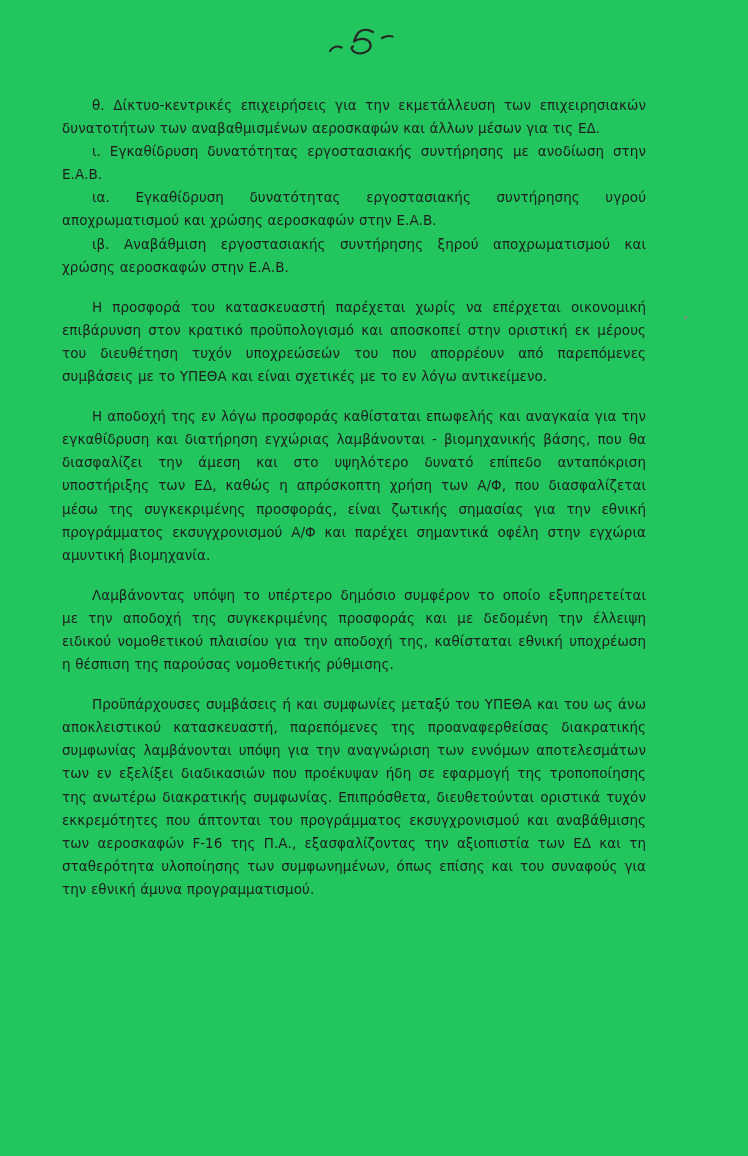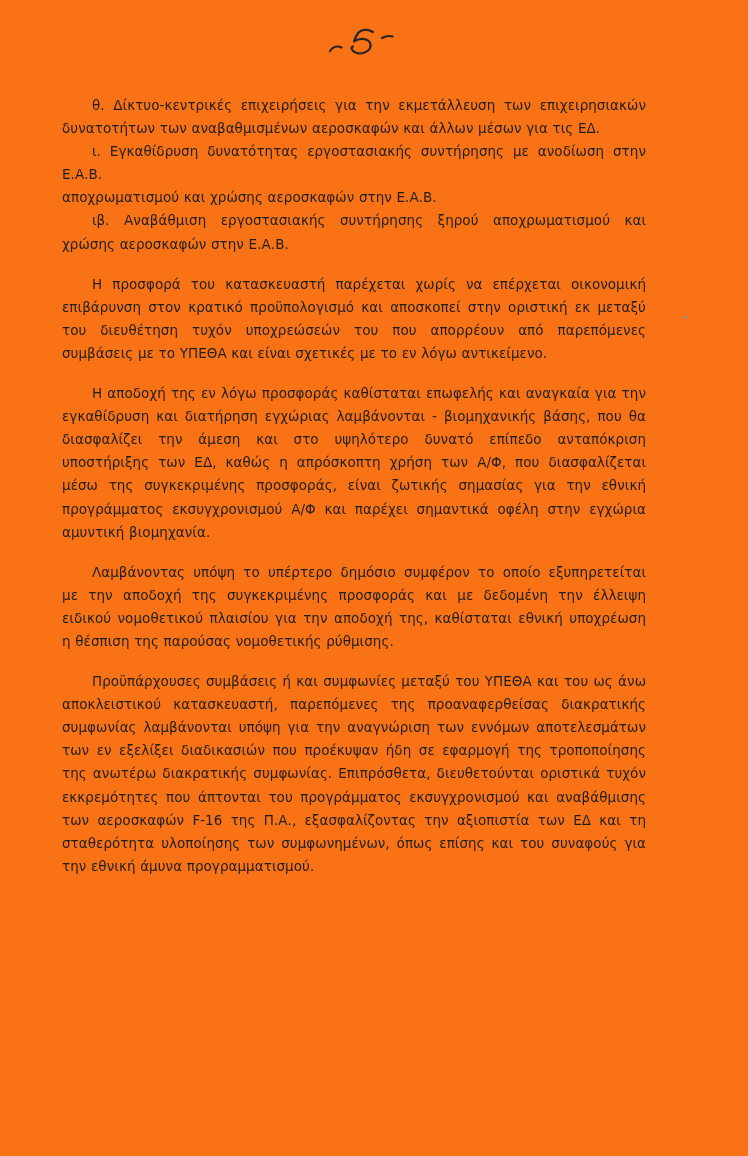--- a/index.html
+++ b/index.html
@@ -1,19 +1,19 @@
 <!DOCTYPE html>
 <html lang="el"><head>
 <meta charset="utf-8">
 <style>
   html,body{margin:0;padding:0;background:#e8e8e8;}
   .sheet{
     position:relative;
     width:748px;height:1156px;
-    background:#f97316;
+    background:#22c55e;
     font-family:"DejaVu Sans","Liberation Sans",sans-serif;
     color:#1f1f1f;
     overflow:hidden;
     margin:0 auto;
   }
   .page-number{
     position:absolute;left:324px;top:24px;width:76px;height:38px;
   }
   .page-number svg{display:block;width:76px;height:38px;}
   .sr{
@@ -61,31 +61,32 @@
       <span class="line first">θ. Δίκτυο-κεντρικές επιχειρήσεις για την εκμετάλλευση των επιχειρησιακών</span>
       <span class="line plast">δυνατοτήτων των αναβαθμισμένων αεροσκαφών και άλλων μέσων για τις ΕΔ.</span>
     </div>
 
     <div class="para">
       <span class="line first">ι. Εγκαθίδρυση δυνατότητας εργοστασιακής συντήρησης με ανοδίωση στην</span>
       <span class="line plast">Ε.Α.Β.</span>
     </div>
 
     <div class="para">
+      <span class="line first">ια.&nbsp;Εγκαθίδρυση δυνατότητας εργοστασιακής συντήρησης υγρού</span>
       <span class="line plast">αποχρωματισμού και χρώσης αεροσκαφών στην Ε.Α.Β.</span>
     </div>
 
     <div class="para">
       <span class="line first">ιβ.&nbsp;Αναβάθμιση εργοστασιακής συντήρησης ξηρού αποχρωματισμού και</span>
       <span class="line plast">χρώσης αεροσκαφών στην Ε.Α.Β.</span>
     </div>
 
     <div class="para spaced">
       <span class="line first">Η προσφορά του κατασκευαστή παρέχεται χωρίς να επέρχεται οικονομική</span>
-      <span class="line">επιβάρυνση στον κρατικό προϋπολογισμό και αποσκοπεί στην οριστική εκ μεταξύ</span>
+      <span class="line">επιβάρυνση στον κρατικό προϋπολογισμό και αποσκοπεί στην οριστική εκ μέρους</span>
       <span class="line">του διευθέτηση τυχόν υποχρεώσεών του που απορρέουν από παρεπόμενες</span>
       <span class="line plast">συμβάσεις με το ΥΠΕΘΑ και είναι σχετικές με το εν λόγω αντικείμενο.</span>
     </div>
 
     <div class="para spaced">
       <span class="line first">Η αποδοχή της εν λόγω προσφοράς καθίσταται επωφελής και αναγκαία για την</span>
       <span class="line">εγκαθίδρυση και διατήρηση εγχώριας λαμβάνονται - βιομηχανικής βάσης, που θα</span>
       <span class="line">διασφαλίζει την άμεση και στο υψηλότερο δυνατό επίπεδο ανταπόκριση</span>
       <span class="line">υποστήριξης των ΕΔ, καθώς η απρόσκοπτη χρήση των Α/Φ, που διασφαλίζεται</span>
       <span class="line">μέσω της συγκεκριμένης προσφοράς, είναι ζωτικής σημασίας για την εθνική</span>

